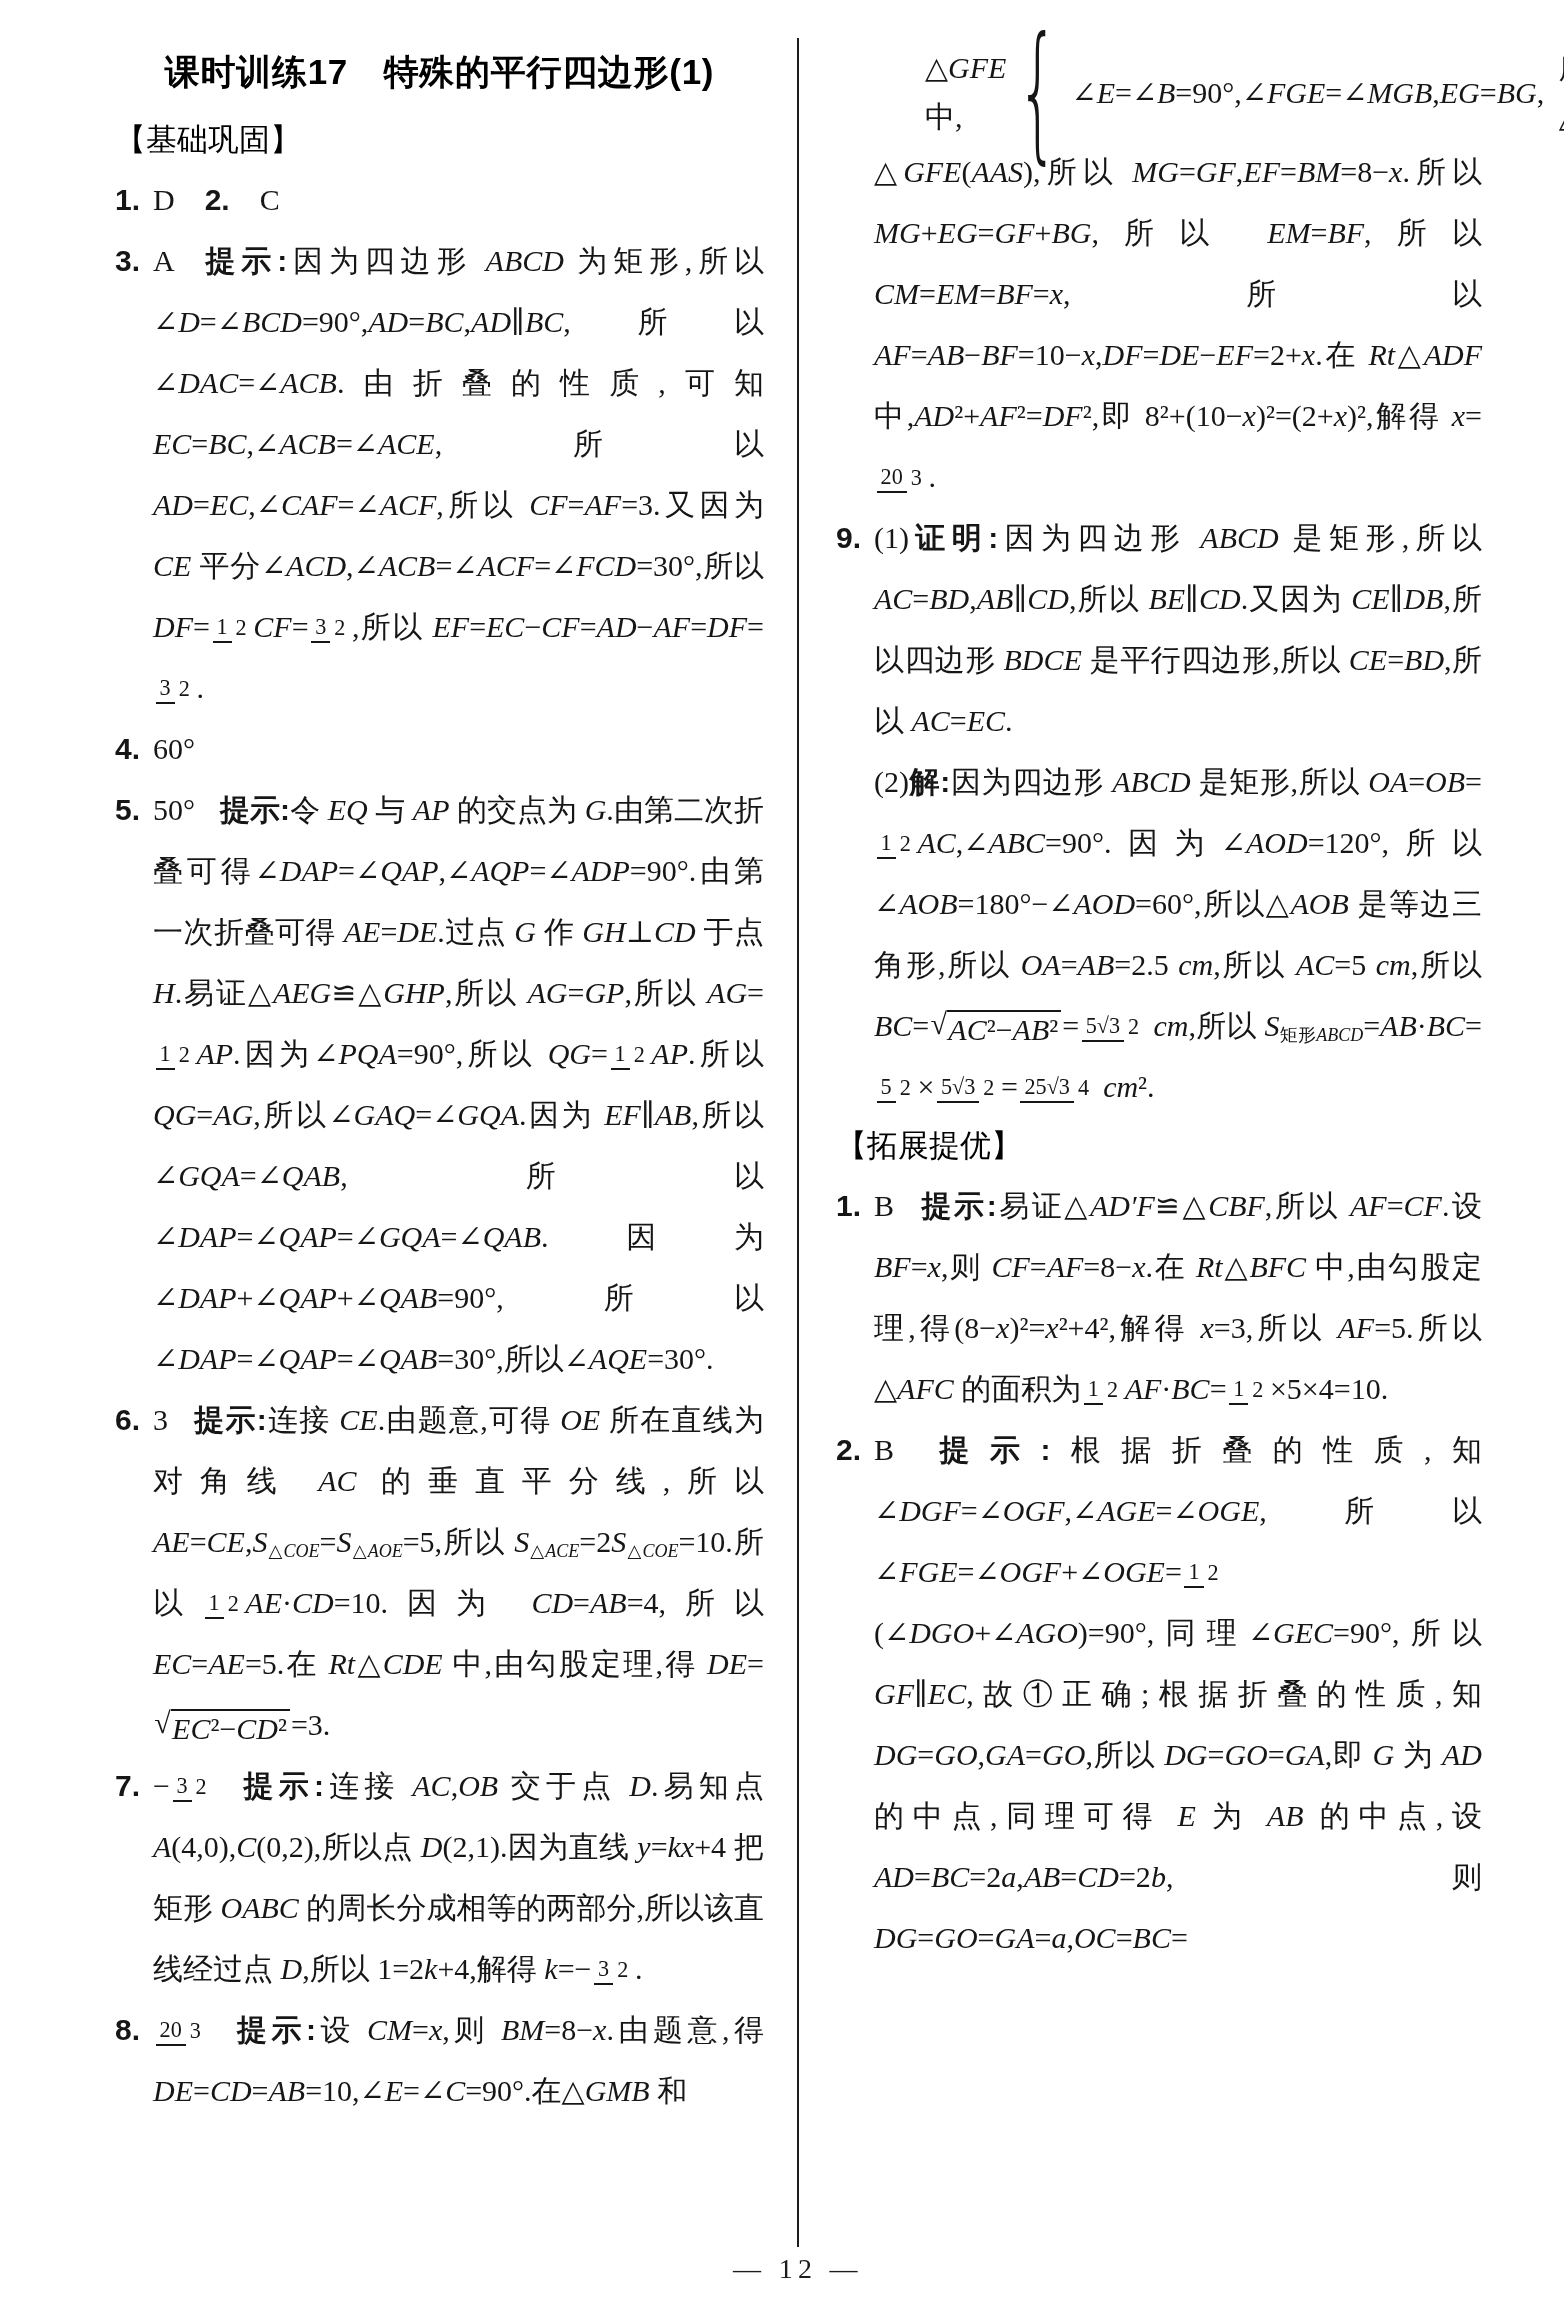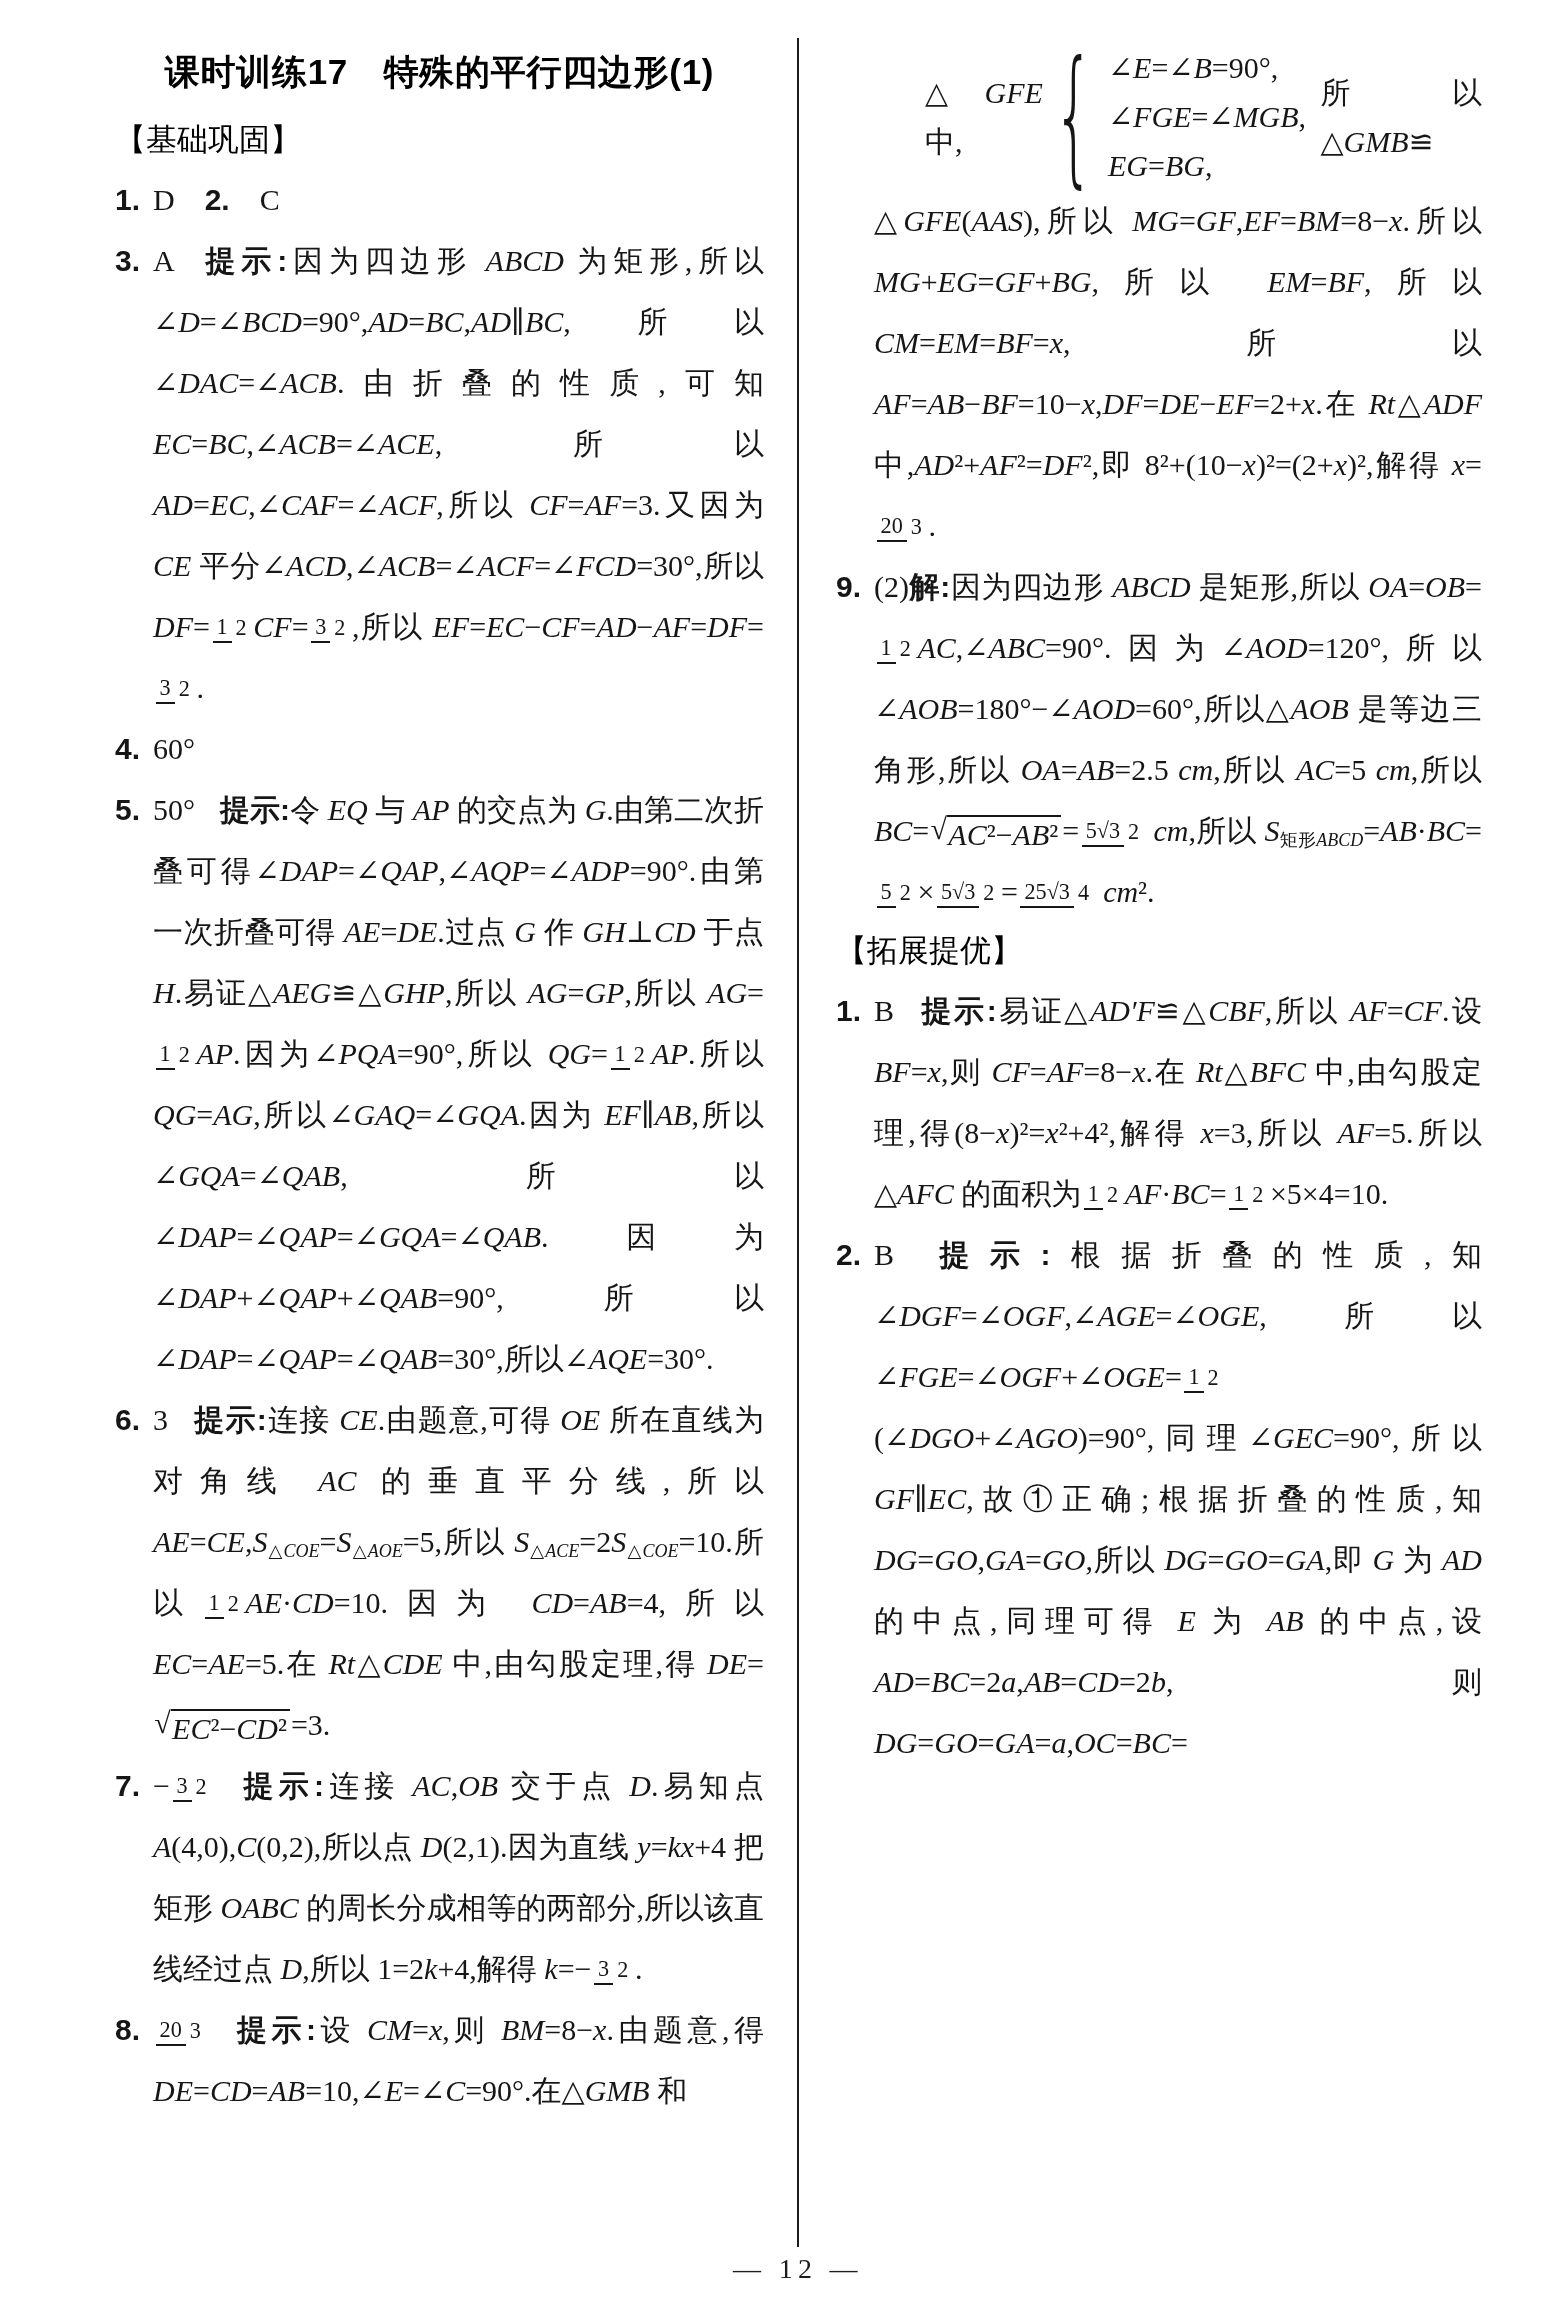--- a/index.html
+++ b/index.html
@@ -25,21 +25,21 @@
   .frac .fn{border-bottom:2px solid currentColor;padding:0 4px 0.7px;}
   .frac .fd{padding:0.7px 4px 0;}
   .sqrt{display:inline-flex;align-items:flex-start;margin:0 1.3px;}
   .sqrt .rs{line-height:1.05;transform:translateY(-0.06em);}
   .sqrt .rad{border-top:2px solid currentColor;line-height:1.2;padding:0 2.6px 0 1.3px;}
   sub{font-size:0.6em;line-height:0;vertical-align:-0.3em;}
   .cont{padding-left:38px;}
   .cases{display:flex;align-items:center;margin-left:51px;line-height:49px;}
   .cases .brace{display:inline-block;font-family:"DejaVu Sans",sans-serif;font-weight:300;
         font-size:69px;line-height:69px;transform:scale(0.95,2.15);margin:0 12px 0 9.2px;}
-  .cases-lines{display:flex;flex-direction:column;}
+  .cases-lines{display:flex;flex-direction:row;align-items:center;}
   .cases-lines span{line-height:49px;}
   .cases-tail{margin-left:14.5px;}
   .footer{position:absolute;left:0;bottom:34px;width:100%;text-align:center;
           font-size:28px;letter-spacing:5.3px;color:#1c1c1c;}
 </style>
 </head>
 <body>
 
 <div class="page">
   <div class="divider"></div>
@@ -122,20 +122,21 @@
         <span class="cases-tail">所以△<i>GMB</i>≌</span>
       </div>
       <div class="para">△<i>GFE</i>(<i>AAS</i>),所以 <i>MG</i>=<i>GF</i>,<i>EF</i>=<i>BM</i>=8−<i>x</i>.所以 <i>MG</i>+<i>EG</i>=<i>GF</i>+<i>BG</i>,所以 <i>EM</i>=<i>BF</i>,所以 <i>CM</i>=<i>EM</i>=<i>BF</i>=<i>x</i>,所以 <i>AF</i>=<i>AB</i>−<i>BF</i>=10−<i>x</i>,<i>DF</i>=<i>DE</i>−<i>EF</i>=2+<i>x</i>.在 <i>Rt</i>△<i>ADF</i> 中,<i>AD</i>²+<i>AF</i>²=<i>DF</i>²,即 8²+(10−<i>x</i>)²=(2+<i>x</i>)²,解得 <i>x</i>=<span class="frac">
             <span class="fn">20</span>
             <span class="fd">3</span>
           </span>.</div>
     </div>
     <div id="right-items">
         <div class="item">
           <span class="inum">9.</span>
+          <div class="para">(1)<b>证明:</b>因为四边形 <i>ABCD</i> 是矩形,所以 <i>AC</i>=<i>BD</i>,<i>AB</i>∥<i>CD</i>,所以 <i>BE</i>∥<i>CD</i>.又因为 <i>CE</i>∥<i>DB</i>,所以四边形 <i>BDCE</i> 是平行四边形,所以 <i>CE</i>=<i>BD</i>,所以 <i>AC</i>=<i>EC</i>.</div>
           <div class="para">(2)<b>解:</b>因为四边形 <i>ABCD</i> 是矩形,所以 <i>OA</i>=<i>OB</i>=<span class="frac">
               <span class="fn">1</span>
               <span class="fd">2</span>
             </span><i>AC</i>,∠<i>ABC</i>=90°.因为∠<i>AOD</i>=120°,所以∠<i>AOB</i>=180°−∠<i>AOD</i>=60°,所以△<i>AOB</i> 是等边三角形,所以 <i>OA</i>=<i>AB</i>=2.5 <i>cm</i>,所以 <i>AC</i>=5 <i>cm</i>,所以 <i>BC</i>=<span class="sqrt">
               <span class="rs">√</span>
               <span class="rad"><i>AC</i>²−<i>AB</i>²</span>
             </span>=<span class="frac">
               <span class="fn">5√3</span>
               <span class="fd">2</span>
             </span> <i>cm</i>,所以 <i>S</i><sub>矩形<i>ABCD</i></sub>=<i>AB</i>·<i>BC</i>=<span class="frac">

